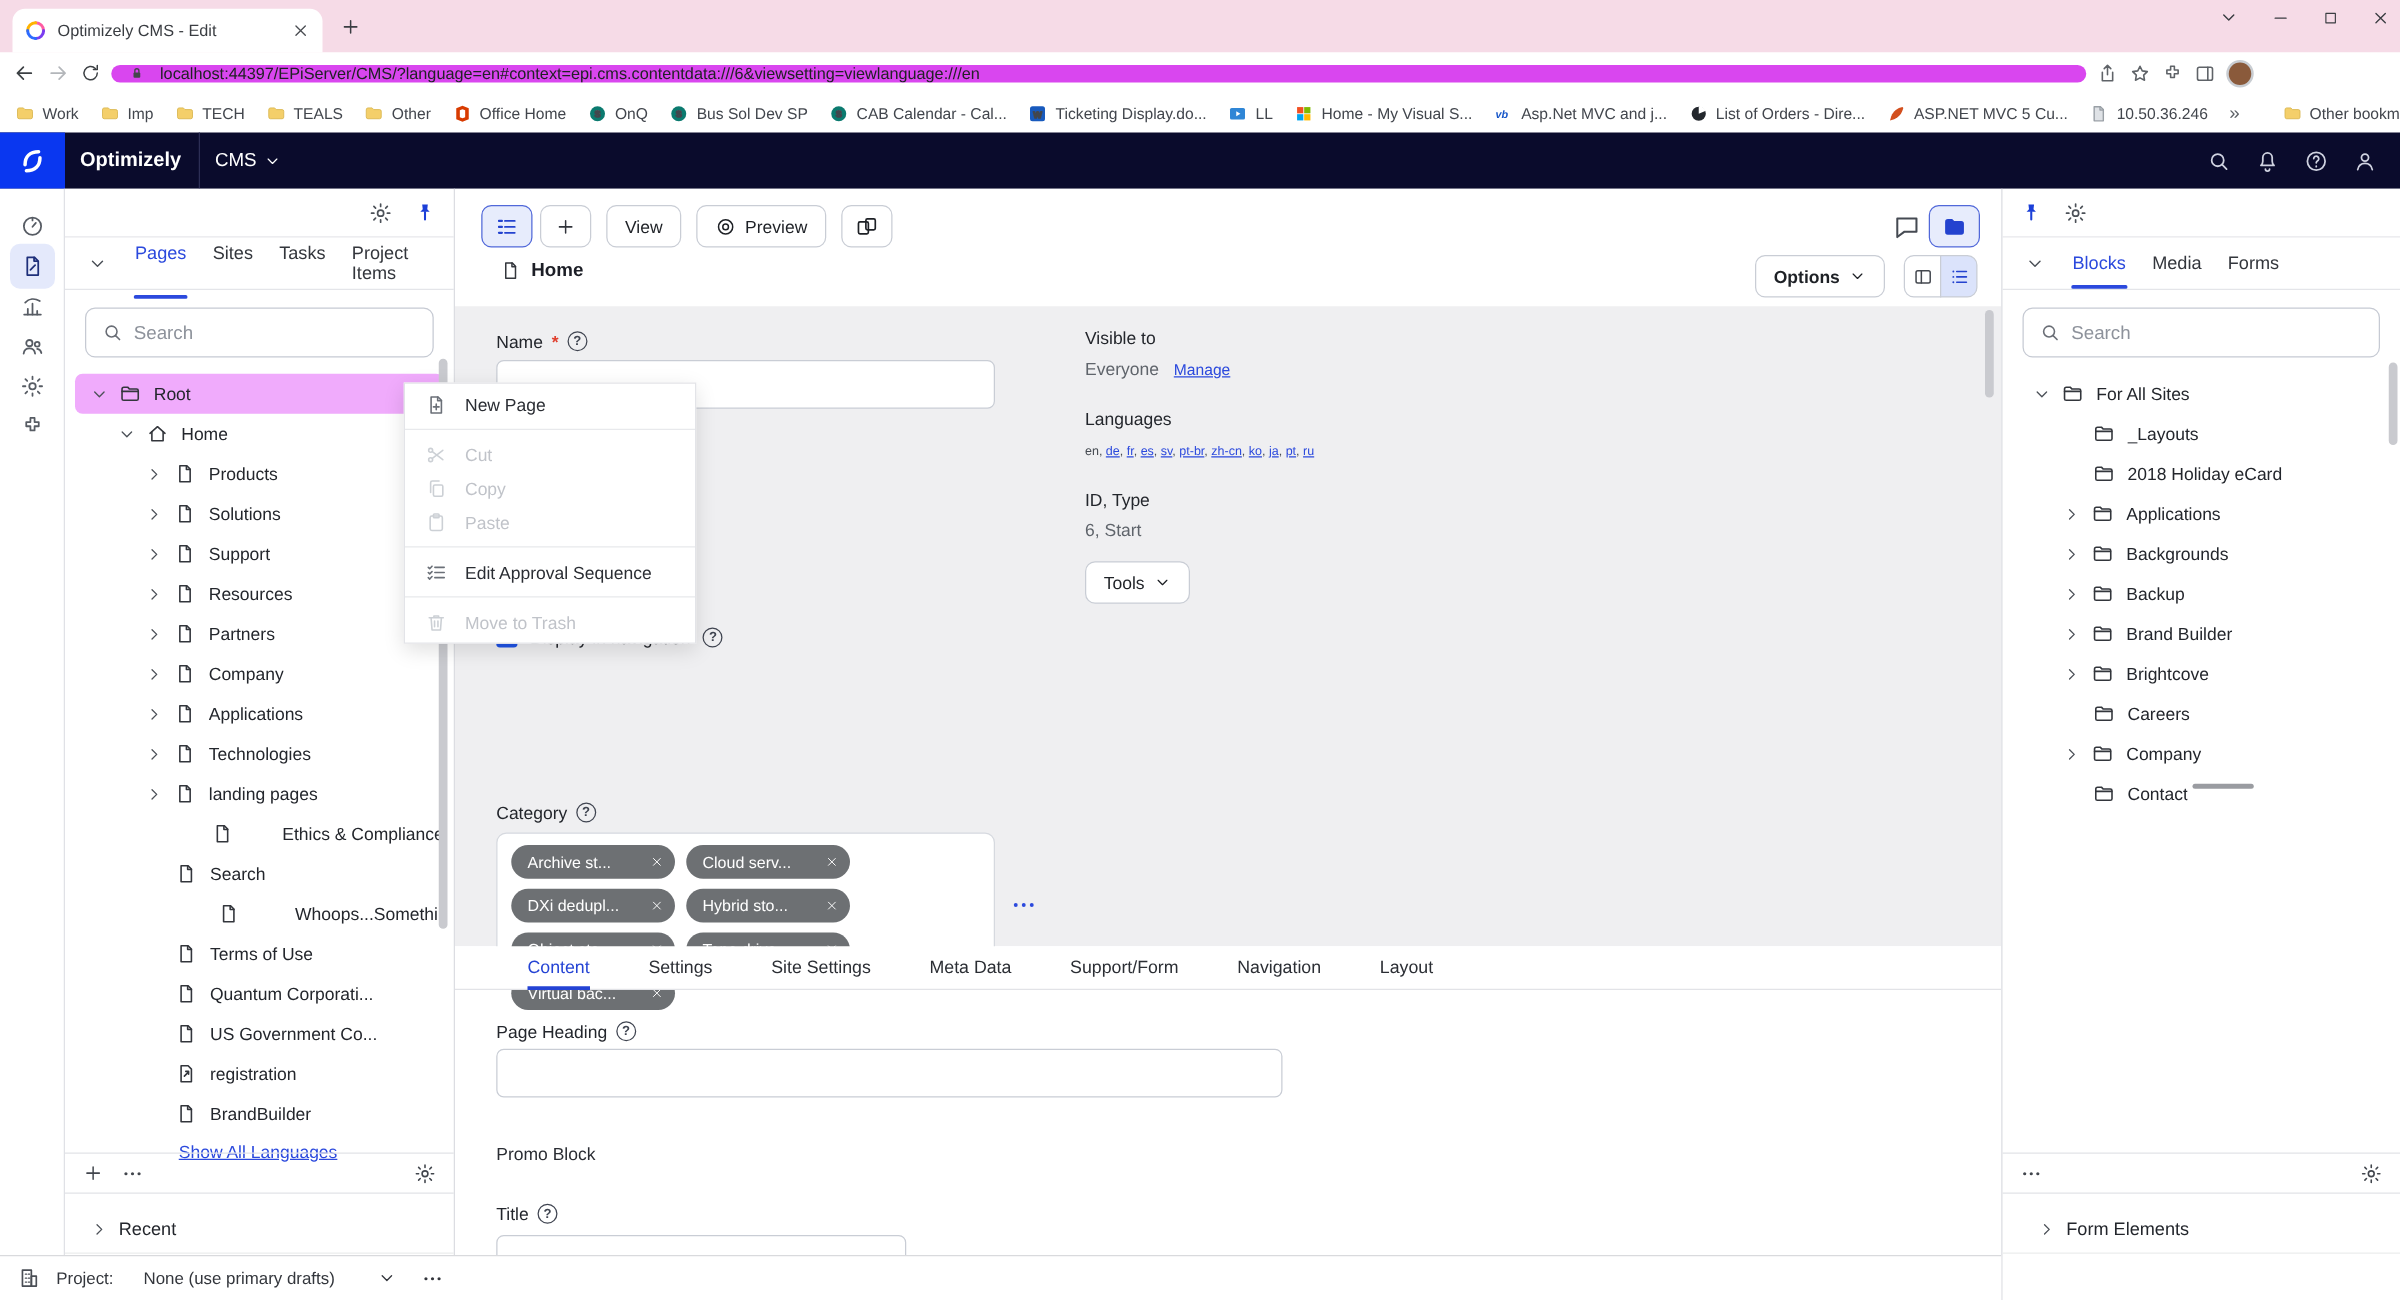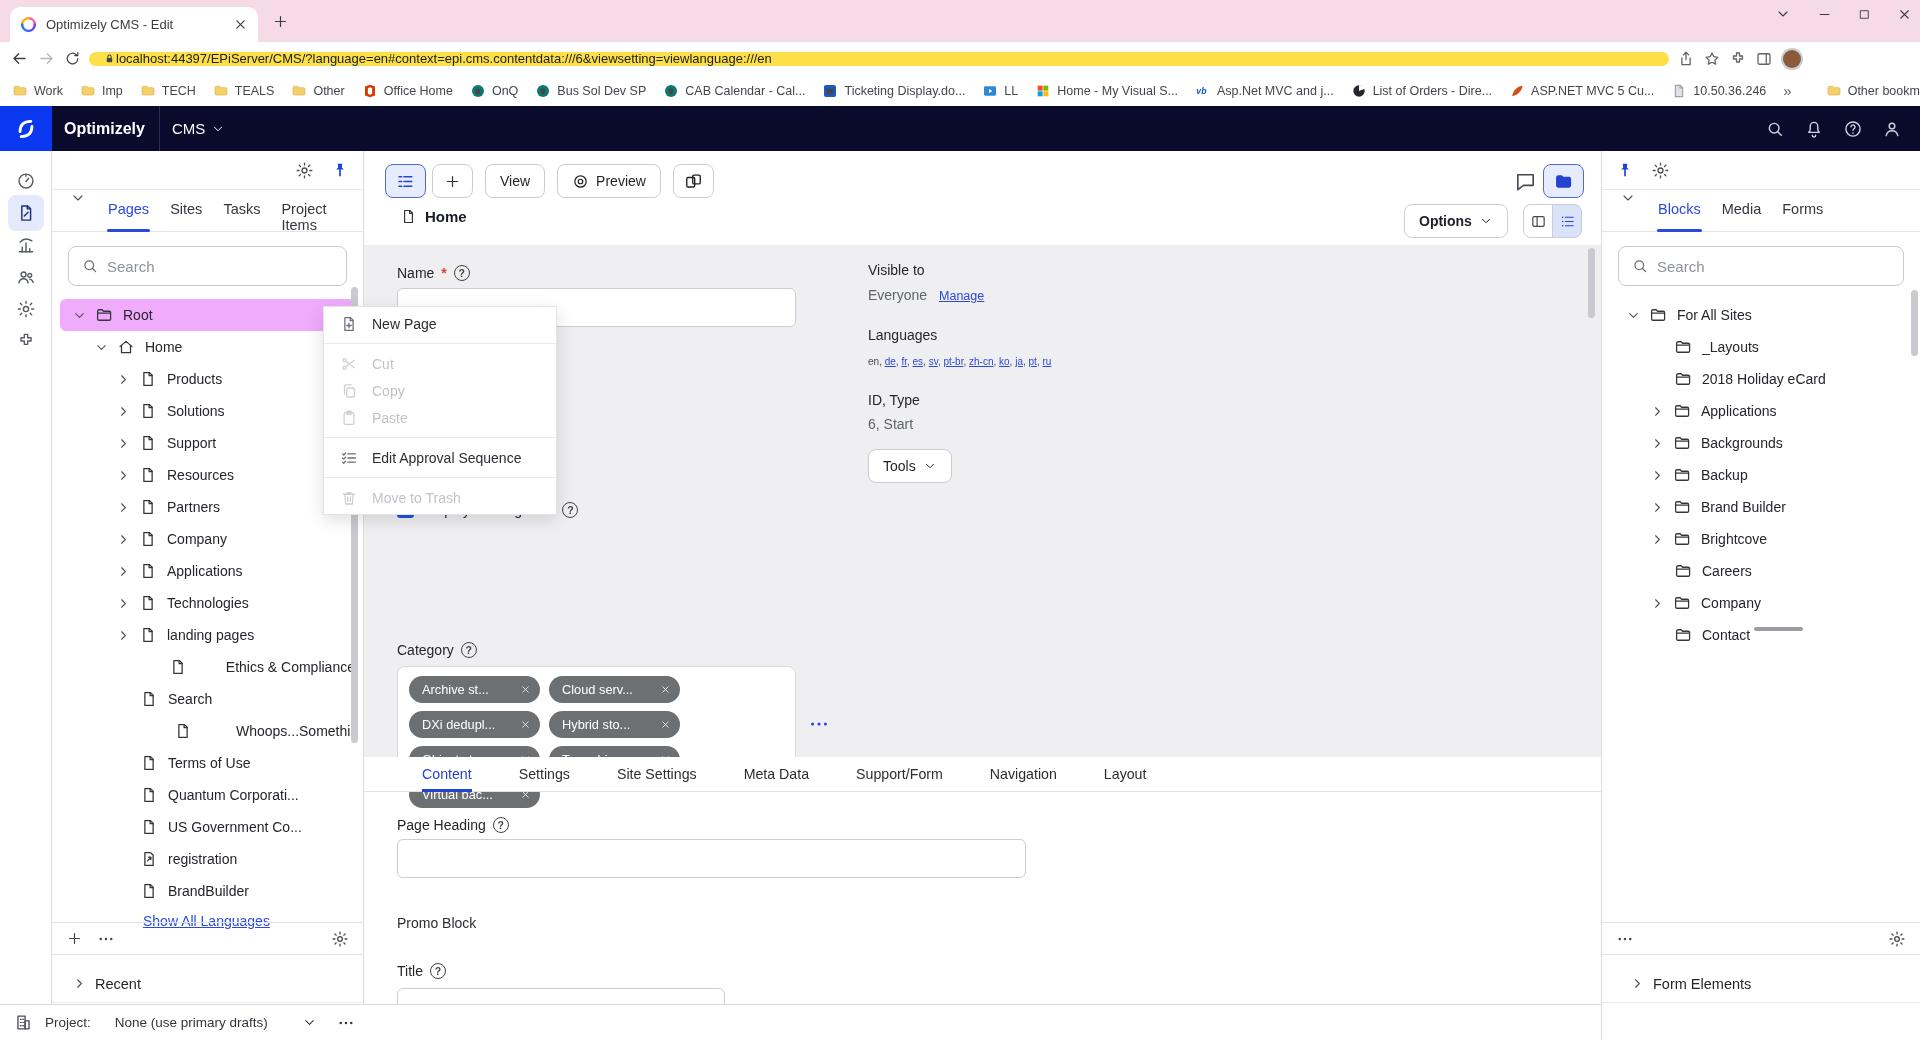--- a/index.html
+++ b/index.html
@@ -8,21 +8,21 @@
 #root{position:relative;width:1920px;height:1040px;overflow:hidden;background:#fff;font-size:14px;color:#23262c}
 .abs{position:absolute}
 .ico{display:inline-flex;align-items:center;justify-content:center;flex:none;line-height:0}
 .ico svg{width:100%;height:100%;display:block}
 
 .tabstrip{position:absolute;left:0;top:0;width:1920px;height:42px;background:#f6dbe7}
 .tab{position:absolute;left:10px;top:7px;width:248px;height:35px;background:#fff;border-radius:10px 10px 0 0;display:flex;align-items:center;padding:0 10px;gap:9px}
 .tab-title{font-size:13px;color:#3a3d42;flex:1;white-space:nowrap;overflow:hidden}
 .winbtns{position:absolute;right:8px;top:6px;display:flex;gap:26px;align-items:center;color:#3a3d42}
 .btoolbar{position:absolute;left:0;top:42px;width:1920px;height:33px;background:#fff;display:flex;align-items:center;gap:8px;padding:0 10px}
-.omnibox{flex:1;height:14px;max-width:1580px;background:#fde047;border-radius:14px;display:flex;align-items:center;gap:0;padding:0 14px;color:#202124}
+.omnibox{flex:1;height:14px;max-width:1580px;background:#d946ef;border-radius:14px;display:flex;align-items:center;gap:12px;padding:0 14px;color:#202124}
 .url{font-size:13px;color:#202124;white-space:nowrap;overflow:hidden}
 .navico{color:#5f6368}
 .avatar{width:22px;height:22px;border-radius:50%;background:#8a5a3b;border:2px solid #c9cdd2}
 .bookmarks{position:absolute;left:0;top:75px;width:1920px;height:31px;background:#fff;display:flex;align-items:center;gap:17px;padding:0 12px;white-space:nowrap}
 .bm{display:inline-flex;align-items:center;gap:6px;font-size:12.5px;color:#42464d}
 .bm-sep{width:1px;height:16px;background:#d5d7db}
 
 .navy{position:absolute;left:0;top:106px;width:1920px;height:45px;background:#0a0b2c;display:flex;align-items:center}
 .logo-sq{width:52px;height:45px;background:#0a37f0;display:flex;align-items:center;justify-content:center}
 .brand{color:#fff;font-size:16px;font-weight:bold;margin-left:12px}
@@ -31,21 +31,21 @@
 .navy-icons{margin-left:auto;display:flex;gap:19px;align-items:center;padding-right:18px;color:#cfd2e0}
 
 .rail{position:absolute;left:0;top:151px;width:52px;height:853px;background:#fff;border-right:1px solid #e0e1e6}
 .rail-item{position:absolute;left:8px;width:36px;height:36px;border-radius:8px;display:flex;align-items:center;justify-content:center;color:#575c64}
 .rail-item.active{background:#e4e9fb;color:#1e2f7a}
 .lpanel{position:absolute;left:52px;top:151px;width:312px;height:853px;background:#fff;border-right:1px solid #dcdde2}
 .rpanel{position:absolute;left:1601px;top:151px;width:319px;height:889px;background:#fff;border-left:1px solid #dcdde2}
 .phead{height:39px;border-bottom:1px solid #e7e8ec;display:flex;align-items:center;gap:17px;padding:0 14px;color:#4c5158}
 .phead.right{justify-content:flex-start}
 .phead.left{justify-content:flex-end}
-.ptabs{height:42px;border-bottom:1px solid #e4e5e9;display:flex;gap:19px;padding:0 14px 0 18px}
+.ptabs{height:42px;border-bottom:1px solid #e4e5e9;display:flex;align-items:center;gap:19px;padding:0 14px 0 18px}
 .ptab{position:relative;font-size:14.5px;color:#33363c;padding:11px 1px;cursor:default}
 .ptab.active{color:#2b49dd}
 .ptab.active::after{content:"";position:absolute;left:0;right:0;bottom:-1px;height:3px;background:#2b49dd;border-radius:2px}
 .searchbox{margin:14px 16px 0;height:40px;border:1px solid #c6cad3;border-radius:8px;display:flex;align-items:center;gap:8px;padding:0 12px;background:#fff}
 .searchbox input{border:none;outline:none;font-size:15px;color:#33363c;width:100%;font-family:"Liberation Sans",sans-serif}
 .searchbox input::placeholder{color:#8d929b}
 .tree{padding-top:13px}
 .trow{height:32px;margin:0 8px;border-radius:6px;display:flex;align-items:center;font-size:14px;color:#23262c}
 .trow.selected{background:#f0abfc}
 .tsp{width:16px;flex:none}

